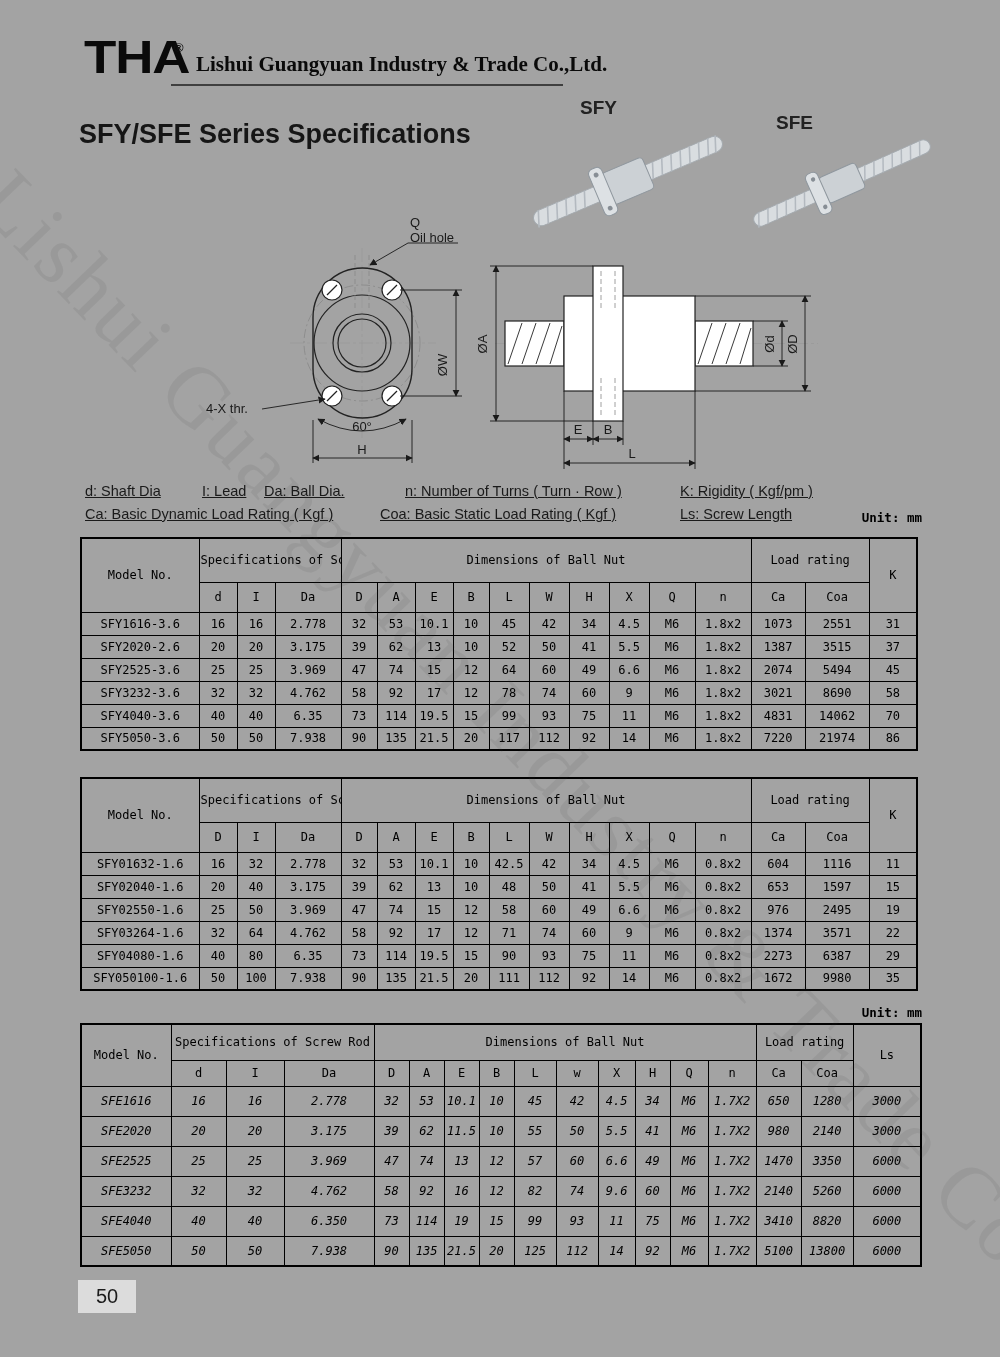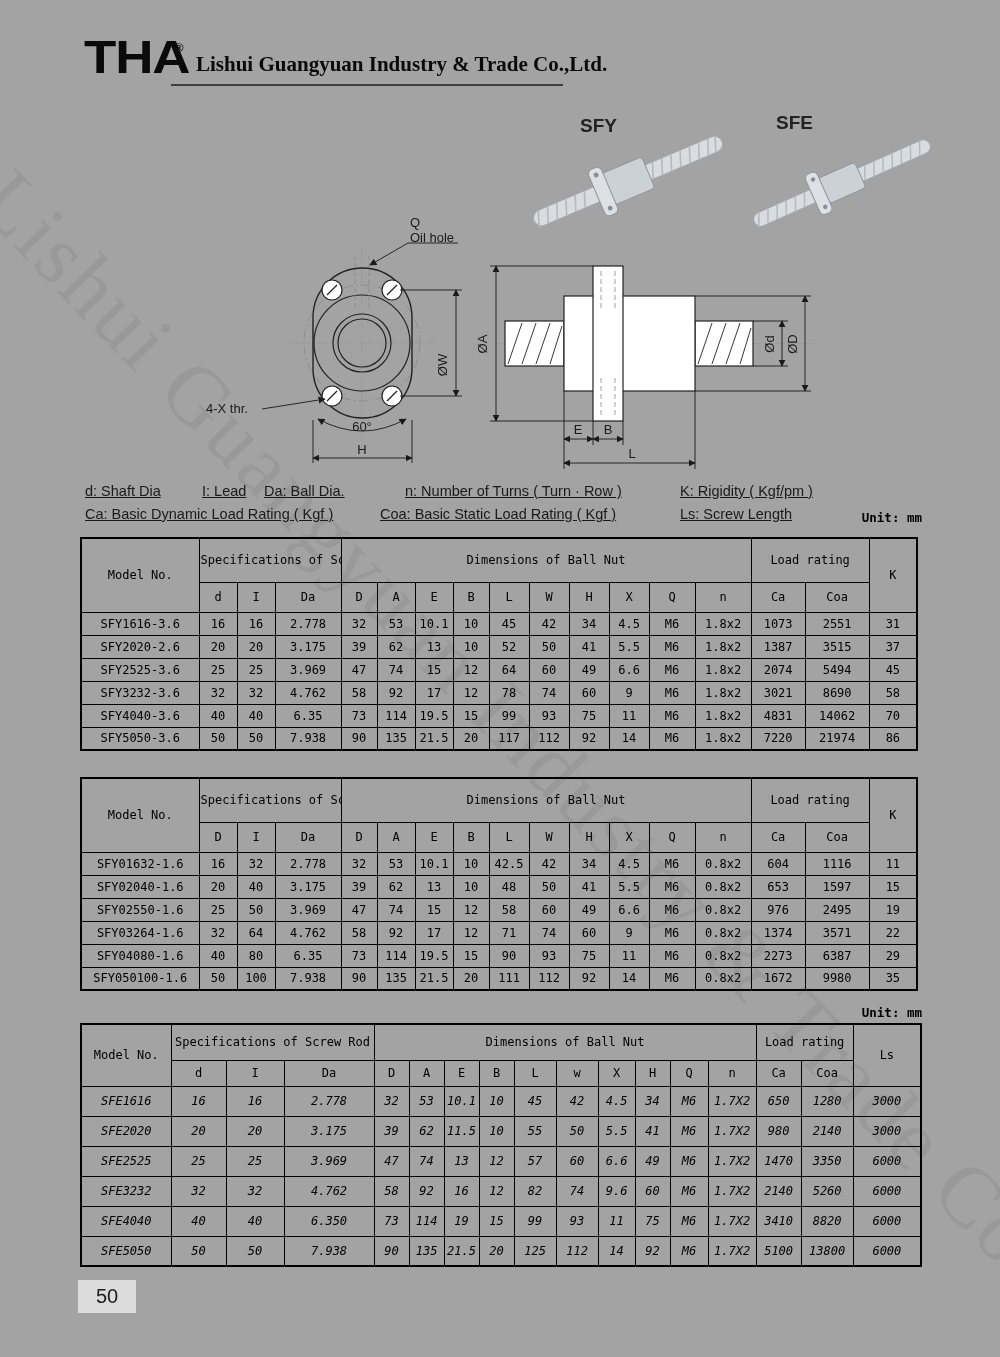--- a/index.html
+++ b/index.html
@@ -10,21 +10,21 @@
   .logo{position:absolute;left:84px;top:34px;font-weight:900;font-size:46px;line-height:46px;
         letter-spacing:-1px;transform:scaleX(1.15);transform-origin:left;color:#0a0a0a;}
   .logo-reg{position:absolute;left:174px;top:40px;font-size:13px;font-weight:700;}
   .company{position:absolute;left:196px;top:52px;font-family:"Liberation Serif",serif;
            font-weight:700;font-size:21px;color:#0a0a0a;}
   .brand-underline{position:absolute;left:171px;top:84px;width:392px;height:2px;background:#3f3f3f;}
 
   .page-title{position:absolute;left:79px;top:119px;font-size:27px;font-weight:700;color:#161616;}
 
   .prod-label{position:absolute;font-size:19px;font-weight:700;color:#222;}
-  #lbl-sfy{left:580px;top:115px;}
+  #lbl-sfy{left:580px;top:97px;}
   #lbl-sfe{left:776px;top:112px;}
   .products-svg{position:absolute;left:520px;top:125px;}
 
   .drawing-svg{position:absolute;left:200px;top:213px;}
   .drawing-svg text{font-family:"Liberation Sans",sans-serif;font-size:13px;fill:#1a1a1a;}
 
   
   .legend{position:absolute;left:80px;top:483px;width:848px;height:50px;font-size:14.5px;color:#1a1a1a;}
   .legend span{position:absolute;white-space:nowrap;text-decoration:underline;}
   .lg-r1{top:0;} .lg-r2{top:23px;}
@@ -57,20 +57,21 @@
 </head>
 <body>
 
 <div id="page">
 
   <div class="logo">THA</div>
   <div class="logo-reg">®</div>
   <div class="company">Lishui Guangyuan Industry &amp; Trade Co.,Ltd.</div>
   <div class="brand-underline"></div>
 
+  <div class="page-title">SFY/SFE Series Specifications</div>
 
   <div class="prod-label" id="lbl-sfy">SFY</div>
   <div class="prod-label" id="lbl-sfe">SFE</div>
 
   <svg class="products-svg" width="440" height="112" viewBox="0 0 440 112">
     <g transform="translate(108,56) rotate(-23)">
       <rect x="-102" y="-8" width="204" height="16" rx="8" fill="#d9dde0" stroke="#a4aaaf"></rect>
       <g stroke="#b3b9bf" stroke-width="1.6">
         <line x1="-94" y1="-8" x2="-100" y2="8"></line>
           <line x1="-84" y1="-8" x2="-90" y2="8"></line>

